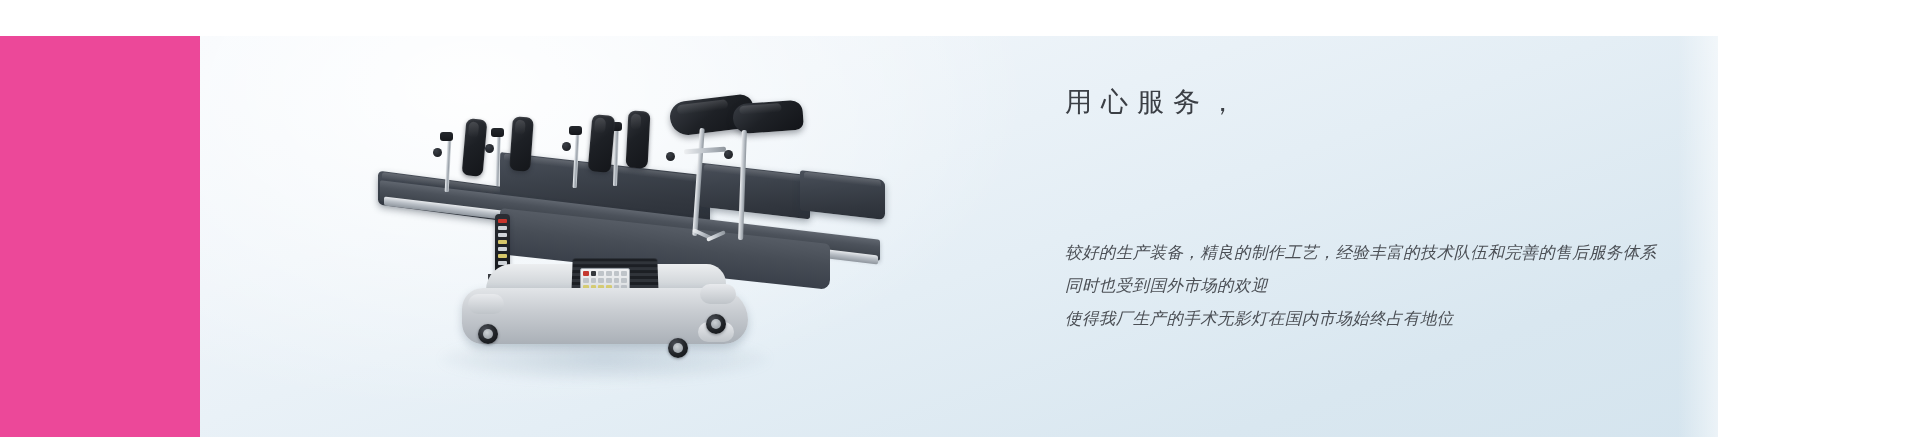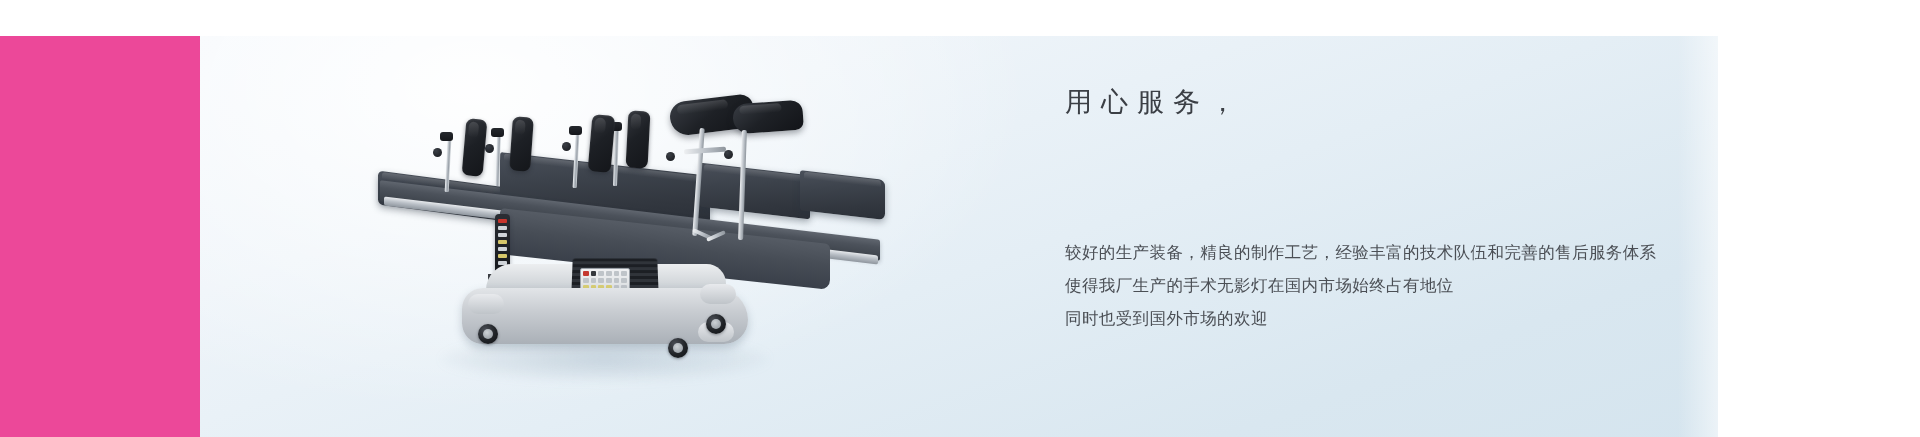--- a/index.html
+++ b/index.html
@@ -313,21 +313,21 @@
   }
 
   #paragraph {
     position: absolute;
     left: 0; top: 200px;
     font-size: 16.5px;
     line-height: 33px;
     color: #4b4f55;
     letter-spacing: 0.4px;
   }
-  #paragraph .pline { white-space: nowrap; }
+  #paragraph .pline { white-space: nowrap; font-style: italic; }
 </style>
 </head>
 <body>
 
 <div id="banner">
 
   <div id="panel">
 
     <div id="product">
 
@@ -453,20 +453,20 @@
         </div>
     </div>
 
     <div id="copy">
 
       <div id="headline">用心服务，</div>
 
 
       <div id="paragraph">
         <div class="pline">较好的生产装备，精良的制作工艺，经验丰富的技术队伍和完善的售后服务体系</div>
+        <div class="pline">同时也受到国外市场的欢迎</div>
         <div class="pline">使得我厂生产的手术无影灯在国内市场始终占有地位</div>
-        <div class="pline">同时也受到国外市场的欢迎</div>
       </div>
 
     </div>
 
   </div>
 </div>
 
 </body></html>

